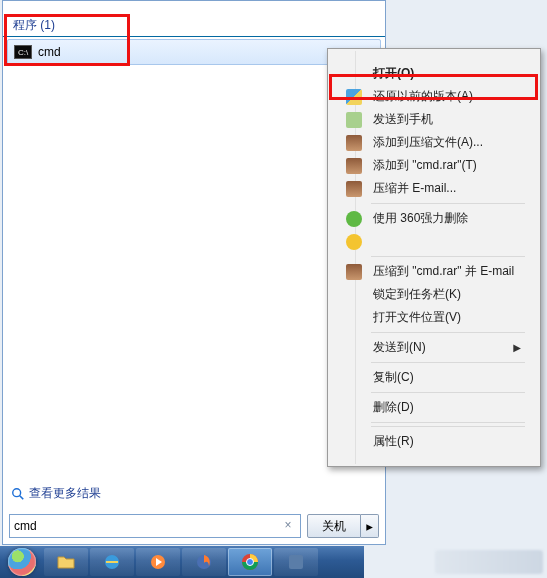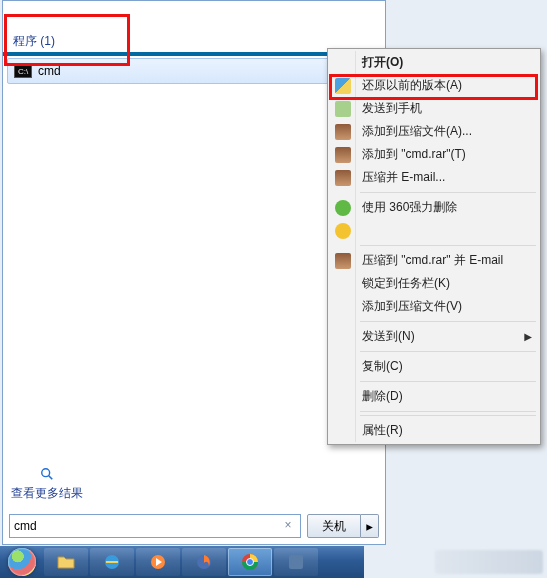--- a/index.html
+++ b/index.html
@@ -4,48 +4,48 @@
 <style>
   * { margin: 0; padding: 0; box-sizing: border-box; font-family: "Microsoft YaHei", "Segoe UI", Tahoma, sans-serif; }
   body { width: 547px; height: 578px; background: #e8eef5; position: relative; overflow: hidden; font-size: 12px; }
 
   
   .start-panel {
     position: absolute; left: 2px; top: 0; width: 384px; height: 545px;
     background: #fff; border: 1px solid #7da2ce;
   }
   .section-header {
-    color: #1e3e92; padding: 4px 10px 2px; border-bottom: 4px solid #0369a1; margin-top: 28px;
+    color: #1e3e92; padding: 16px 10px 2px; border-bottom: 1px solid #0369a1;
   }
   .result-row {
     display: flex; align-items: center; gap: 6px; height: 26px; padding: 0 6px;
     background: linear-gradient(#eaf3ff,#d7e8fc); border: 1px solid #a8c7ec; margin: 2px 4px;
     border-radius: 2px;
   }
   .result-row .icon { width: 18px; height: 14px; background:#0b0b0b; border:1px solid #555;
     display:flex;align-items:center;justify-content:center;color:#eee;font-size:8px;}
   .red-box-A { position:absolute; left:4px; top:14px; width:126px; height:52px; border:3px solid #e11; pointer-events:none;}
 
-  .see-more { position:absolute; left:8px; bottom:42px; display:flex; align-items:center; gap:4px; color:#1e3e92; cursor:pointer;flex-direction:column;}
+  .see-more { position:absolute; left:8px; bottom:42px; display:flex; align-items:center; gap:4px; color:#1e3e92; cursor:pointer;}
   .magnifier-icon { width:14px;height:14px;display:inline-block;}
   .magnifier-icon svg{width:14px;height:14px;}
 
   .search-row { position:absolute; left:6px; bottom:6px; right:6px; display:flex; gap:6px; align-items:center;}
   .search-box { flex:1; display:flex; align-items:center; background:#fff; border:1px solid #7da2ce; height:24px; padding:0 4px;}
   .search-box input { flex:1; border:none; outline:none; font-size:12px; background:transparent;}
   .clear-btn { width:16px;height:16px; color:#7a8aa0; cursor:pointer; text-align:center; line-height:14px; border-radius:2px;}
   .shutdown-group { display:flex;}
   .shutdown-btn { height:24px; padding:0 14px; background:linear-gradient(#f7f9fc,#dbe4ef); border:1px solid #8a9db5; border-radius:2px 0 0 2px; cursor:pointer; font-size:12px;}
   .shutdown-more { width:18px;height:24px; background:linear-gradient(#f7f9fc,#dbe4ef); border:1px solid #8a9db5; border-left:none; border-radius:0 2px 2px 0; cursor:pointer; display:flex;align-items:center;justify-content:center;}
 
   
   .ctx-menu {
     position:absolute; left:327px; top:48px; width:214px;
     background:#f2f2f2; border:1px solid #9b9b9b; box-shadow:2px 3px 6px rgba(0,0,0,.35);
-    padding:2px;
+    padding:13px;
   }
   .ctx-menu .gutter { position:absolute; left:2px; top:2px; bottom:2px; width:26px; background:#f2f2f2; border-right:1px solid #e0e0e0;}
   .ctx-item {
     position:relative; display:flex; align-items:center; height:23px; padding-left:32px; padding-right:20px;
     white-space:nowrap; cursor:default; color:#222;
   }
   .ctx-item.bold { font-weight:700;}
   .ctx-sep { height:1px; margin:3px 2px 3px 30px; background:#d9d9d9;}
   .ctx-icon { position:absolute; left:5px; width:16px; height:16px; display:flex;align-items:center;justify-content:center; font-size:12px;}
   .submenu-arrow { position:absolute; right:6px; font-size:10px; color:#333;}
@@ -165,21 +165,21 @@
     <div class="ctx-item">
       <span class="ctx-icon">
         <span class="sq rar"></span>
       </span>
       <span>压缩到 "cmd.rar" 并 E-mail</span>
     </div>
     <div class="ctx-item">
       <span>锁定到任务栏(K)</span>
     </div>
     <div class="ctx-item">
-      <span>添加到压缩文件(V)</span>
+      <span>打开文件位置(V)</span>
     </div>
     <div class="ctx-sep"></div>
     <div class="ctx-item">
       <span>发送到(N)</span>
       <span class="submenu-arrow">▶</span>
     </div>
     <div class="ctx-sep"></div>
     <div class="ctx-item">
       <span>复制(C)</span>
     </div>

